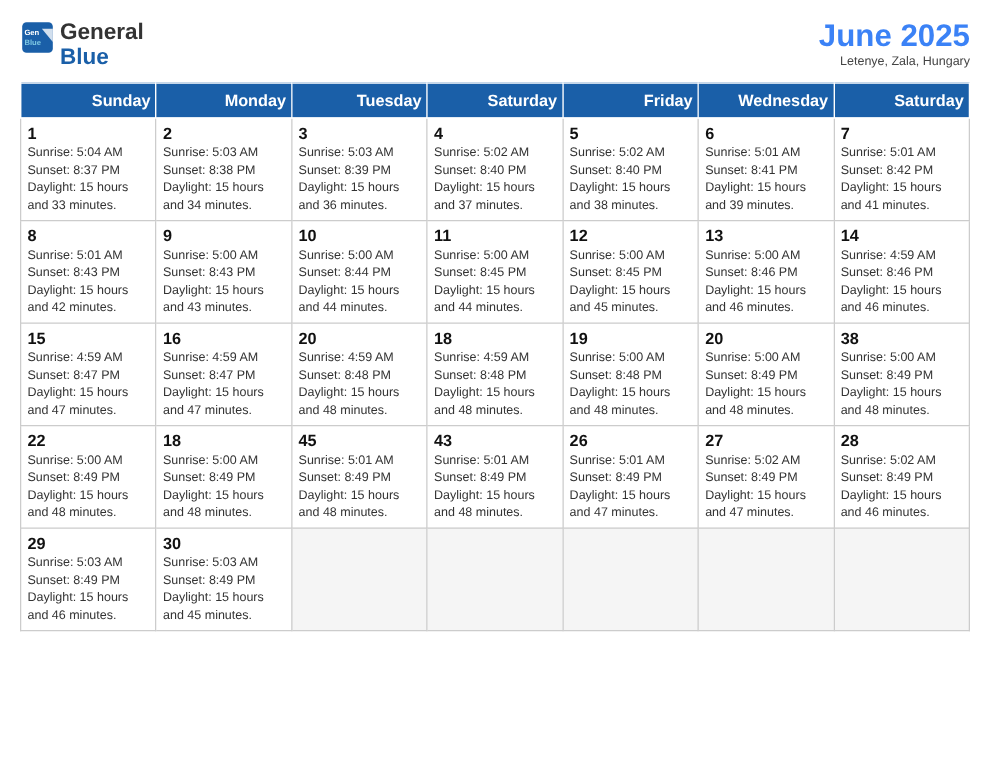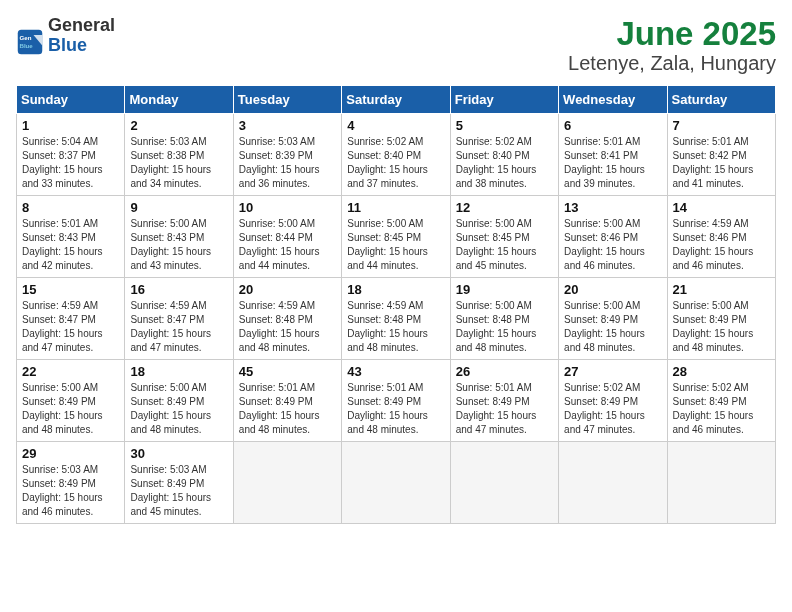--- a/index.html
+++ b/index.html
@@ -11,59 +11,59 @@
       padding: 16px;
     }
     .header {
       display: flex;
       justify-content: space-between;
       align-items: flex-start;
       margin-bottom: 10px;
     }
     .logo {
       display: flex;
-      align-items: flex-end;
+      align-items: flex-start;
       gap: 4px;
     }
     .logo-text {
       font-size: 18px;
       font-weight: bold;
       line-height: 1.1;
     }
     .logo-general { color: #333; }
     .logo-blue { color: #1a5fa8; }
     .logo-icon {
       width: 28px;
       height: 28px;
     }
     .title-block {
       text-align: right;
     }
     .calendar-title {
-      font-size: 33px;
+      font-size: 25px;
       font-weight: bold;
-      color: #15803d;
+      color: #3b82f6;
       line-height: 1.1;
     }
     .calendar-subtitle {
-      font-size: 20px;
+      font-size: 10px;
       color: #444;
     }
     table {
       width: 100%;
       border-collapse: collapse;
       table-layout: fixed;
     }
     thead tr th {
       background-color: #1a5fa8;
       color: #fff;
       font-size: 13px;
       font-weight: bold;
       padding: 6px 4px;
-      text-align: left;
+      text-align: right;
       border: 1px solid #fff;
     }
     tbody tr td {
       vertical-align: top;
       border: 1px solid #ccc;
       padding: 4px 5px;
       font-size: 10px;
       color: #333;
       height: 80px;
       background: #fff;
@@ -300,21 +300,21 @@
         <td>
         <span class="day-number">20</span>
         <div class="day-info">
           Sunrise: 5:00 AM<br>
           Sunset: 8:49 PM<br>
           Daylight: 15 hours<br>
           and 48 minutes.
         </div>
       </td>
         <td>
-        <span class="day-number">21</span>
+        <span class="day-number">38</span>
         <div class="day-info">
           Sunrise: 5:00 AM<br>
           Sunset: 8:49 PM<br>
           Daylight: 15 hours<br>
           and 48 minutes.
         </div>
       </td>
       </tr>
       <tr>
         <td>

